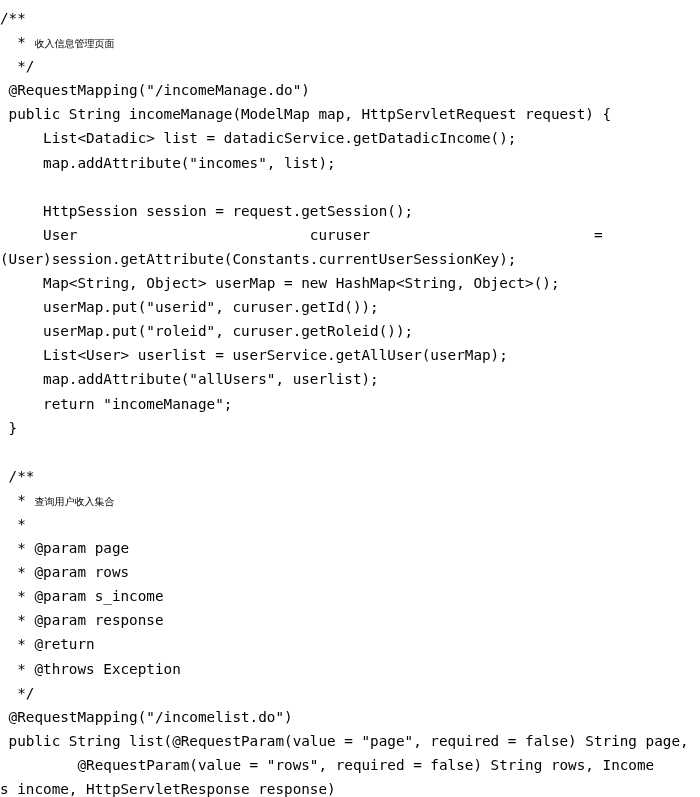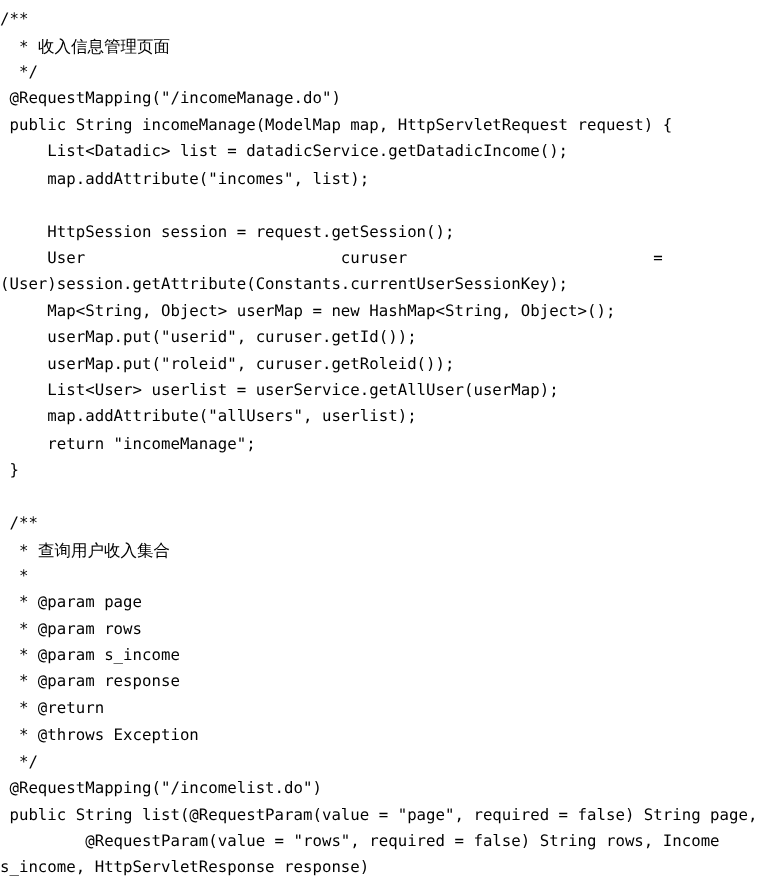--- a/index.html
+++ b/index.html
@@ -22,19 +22,19 @@
     padding: 6px 0 0 0;
     margin: 0;
     letter-spacing: 0px;
   }
   .line {
     height: 24.1px;
     white-space: pre;
   }
   .cjk {
     font-family: "DejaVu Sans", "Liberation Sans", sans-serif;
-    font-size: 15px;
+    font-size: 10px;
   }
 </style>
 </head>
 <body>
 
 <pre id="code-block"><div class="line">/**</div><div class="line">  * <span class="cjk">收入信息管理页面</span></div><div class="line">  */</div><div class="line"> @RequestMapping("/incomeManage.do")</div><div class="line"> public String incomeManage(ModelMap map, HttpServletRequest request) {</div><div class="line">     List&lt;Datadic&gt; list = datadicService.getDatadicIncome();</div><div class="line">     map.addAttribute("incomes", list);</div><div class="line">&nbsp;</div><div class="line">     HttpSession session = request.getSession();</div><div class="line">     User                           curuser                          =</div><div class="line">(User)session.getAttribute(Constants.currentUserSessionKey);</div><div class="line">     Map&lt;String, Object&gt; userMap = new HashMap&lt;String, Object&gt;();</div><div class="line">     userMap.put("userid", curuser.getId());</div><div class="line">     userMap.put("roleid", curuser.getRoleid());</div><div class="line">     List&lt;User&gt; userlist = userService.getAllUser(userMap);</div><div class="line">     map.addAttribute("allUsers", userlist);</div><div class="line">     return "incomeManage";</div><div class="line"> }</div><div class="line">&nbsp;</div><div class="line"> /**</div><div class="line">  * <span class="cjk">查询用户收入集合</span></div><div class="line">  *</div><div class="line">  * @param page</div><div class="line">  * @param rows</div><div class="line">  * @param s_income</div><div class="line">  * @param response</div><div class="line">  * @return</div><div class="line">  * @throws Exception</div><div class="line">  */</div><div class="line"> @RequestMapping("/incomelist.do")</div><div class="line"> public String list(@RequestParam(value = "page", required = false) String page,</div><div class="line">         @RequestParam(value = "rows", required = false) String rows, Income</div><div class="line">s_income, HttpServletResponse response)</div></pre>
 
 </body></html>

